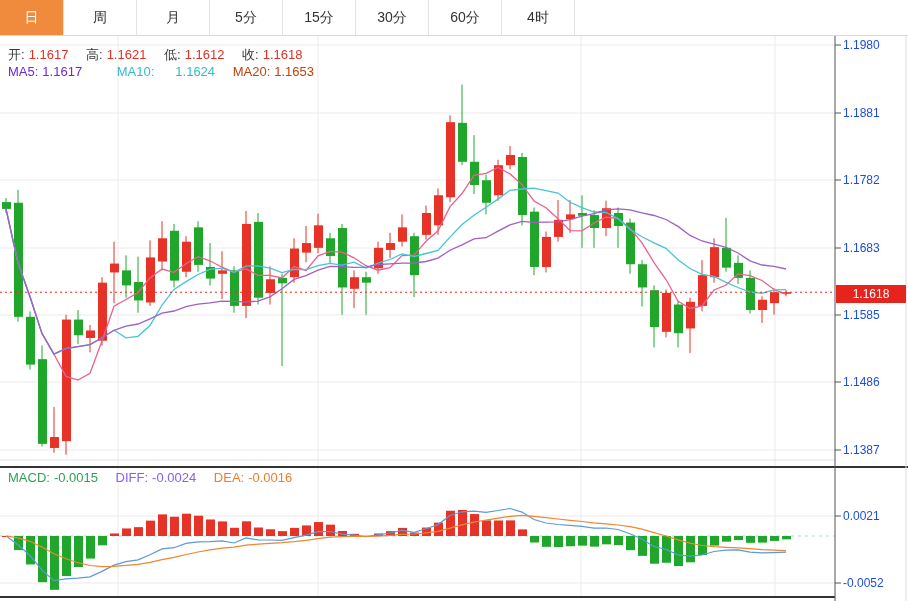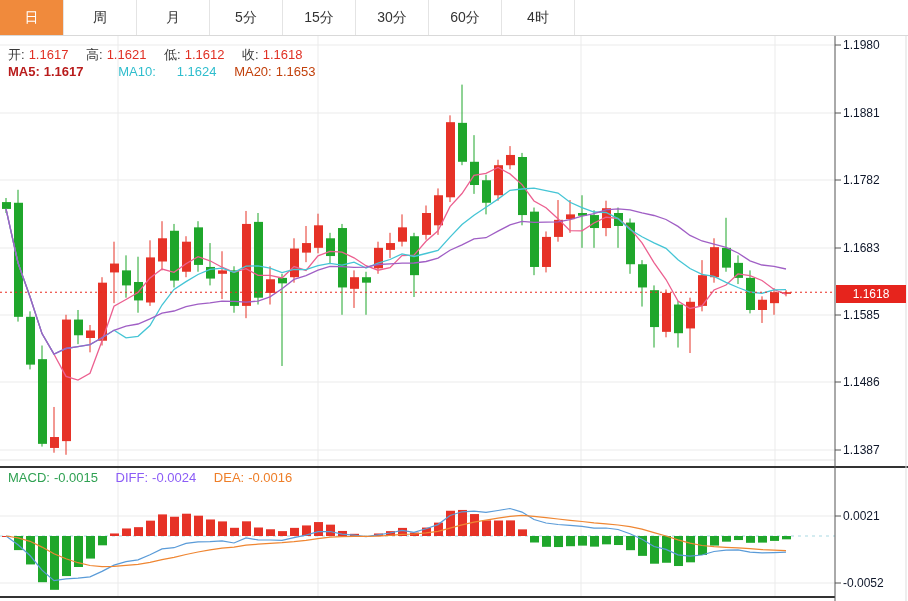--- a/index.html
+++ b/index.html
@@ -11,28 +11,28 @@
           border-bottom:1px solid #d9d9d9;display:flex;z-index:5;}
   .tab{width:73px;height:35px;line-height:35px;text-align:center;font-size:14px;color:#333;
        border-right:1px solid #e4e4e4;background:#fff;cursor:pointer;box-sizing:border-box;}
   .tab.active{background:#f08a3c;color:#fff;width:64px;}
   
   .legend{position:absolute;z-index:4;font-size:13px;white-space:nowrap;}
   .legend span{margin-right:4px;}
   .legend .gap{margin-right:14px;}
   .lab{color:#3a3a3a;}
   .val-red{color:#e03024;}
-  .ma5{color:#b91c1c;font-weight:bold;}
+  .ma5{color:#6d28d9;}
   .ma10{color:#2fbdcd;padding-left:17px;}
   .ma20{color:#c2410c;}
   .macd-g{color:#2fa152;}
   .macd-b{color:#8b5cf6;margin-top:40px;}
   .macd-o{color:#ee7e28;}
   
-  .ax{position:absolute;left:843px;width:62px;font-size:12px;color:#0f172a;z-index:4;}
+  .ax{position:absolute;left:843px;width:62px;font-size:12px;color:#1d4ed8;z-index:4;}
   .price-tag{position:absolute;left:836px;top:285px;width:70px;height:18px;background:#e6241d;
              color:#fff;font-size:12px;line-height:18px;text-align:center;z-index:6;}
 </style>
 </head>
 <body>
 
 <div class="app">
 
   <div class="tabbar">
     <div class="tab active">日</div>

